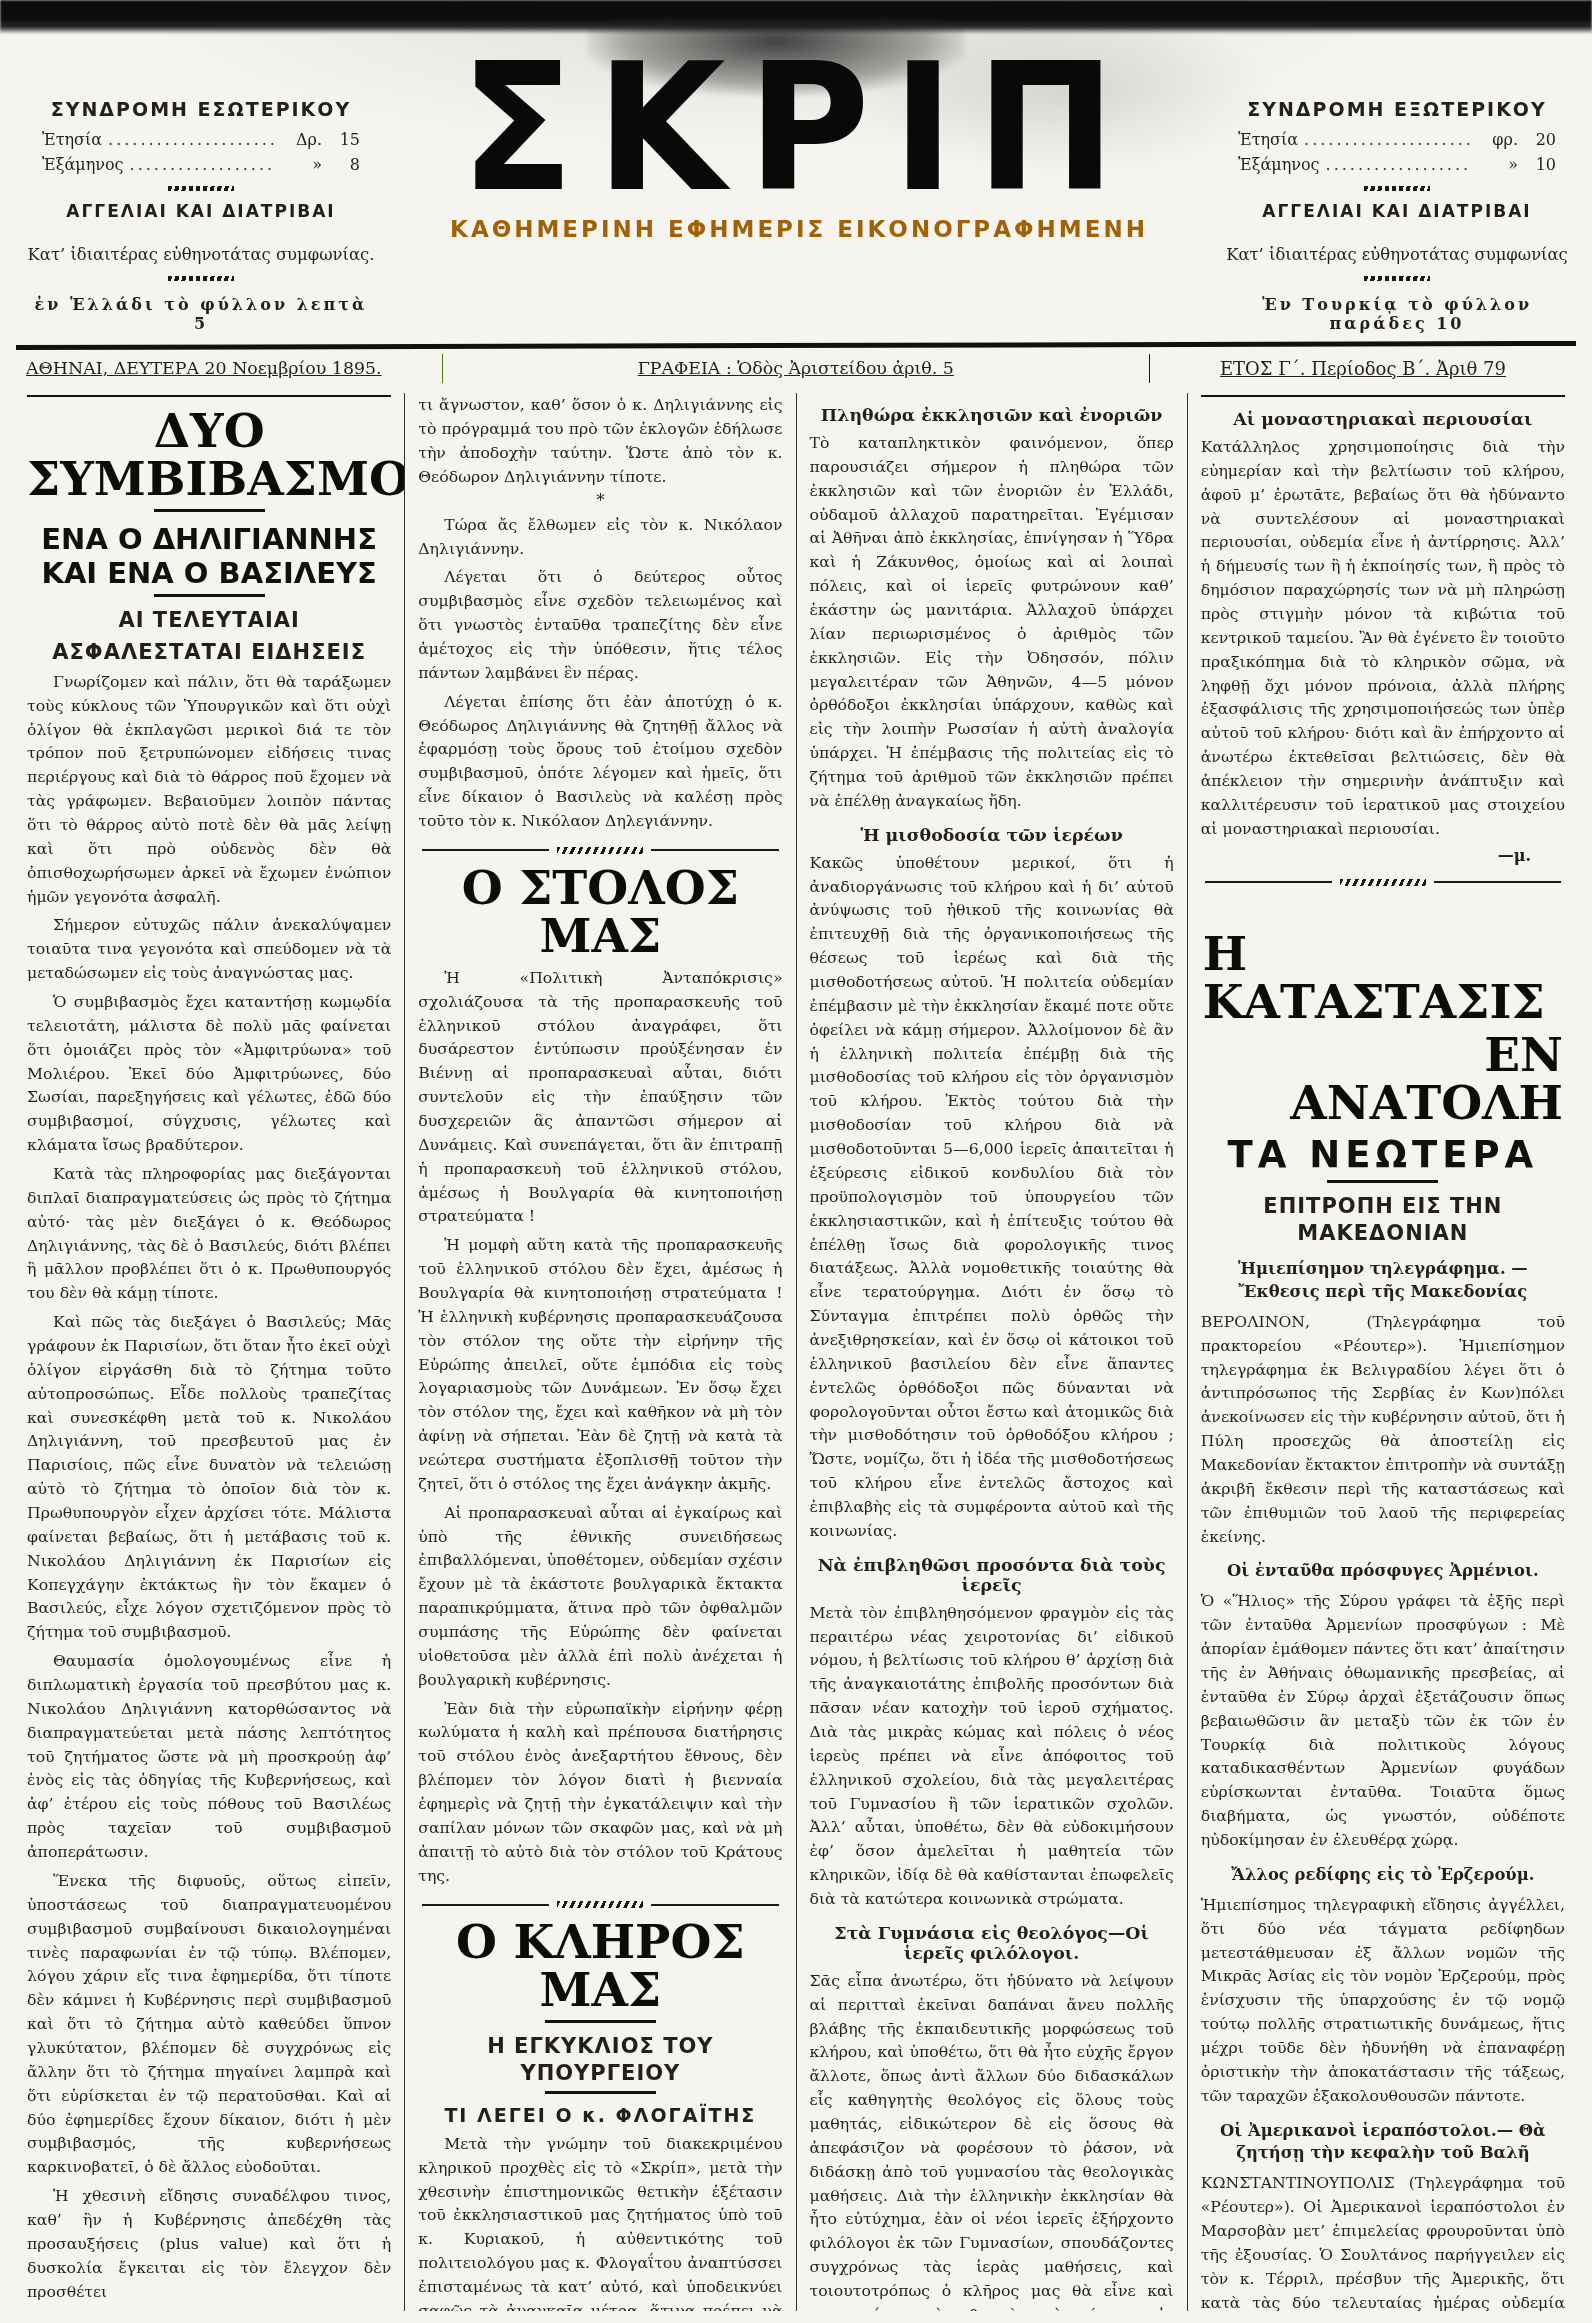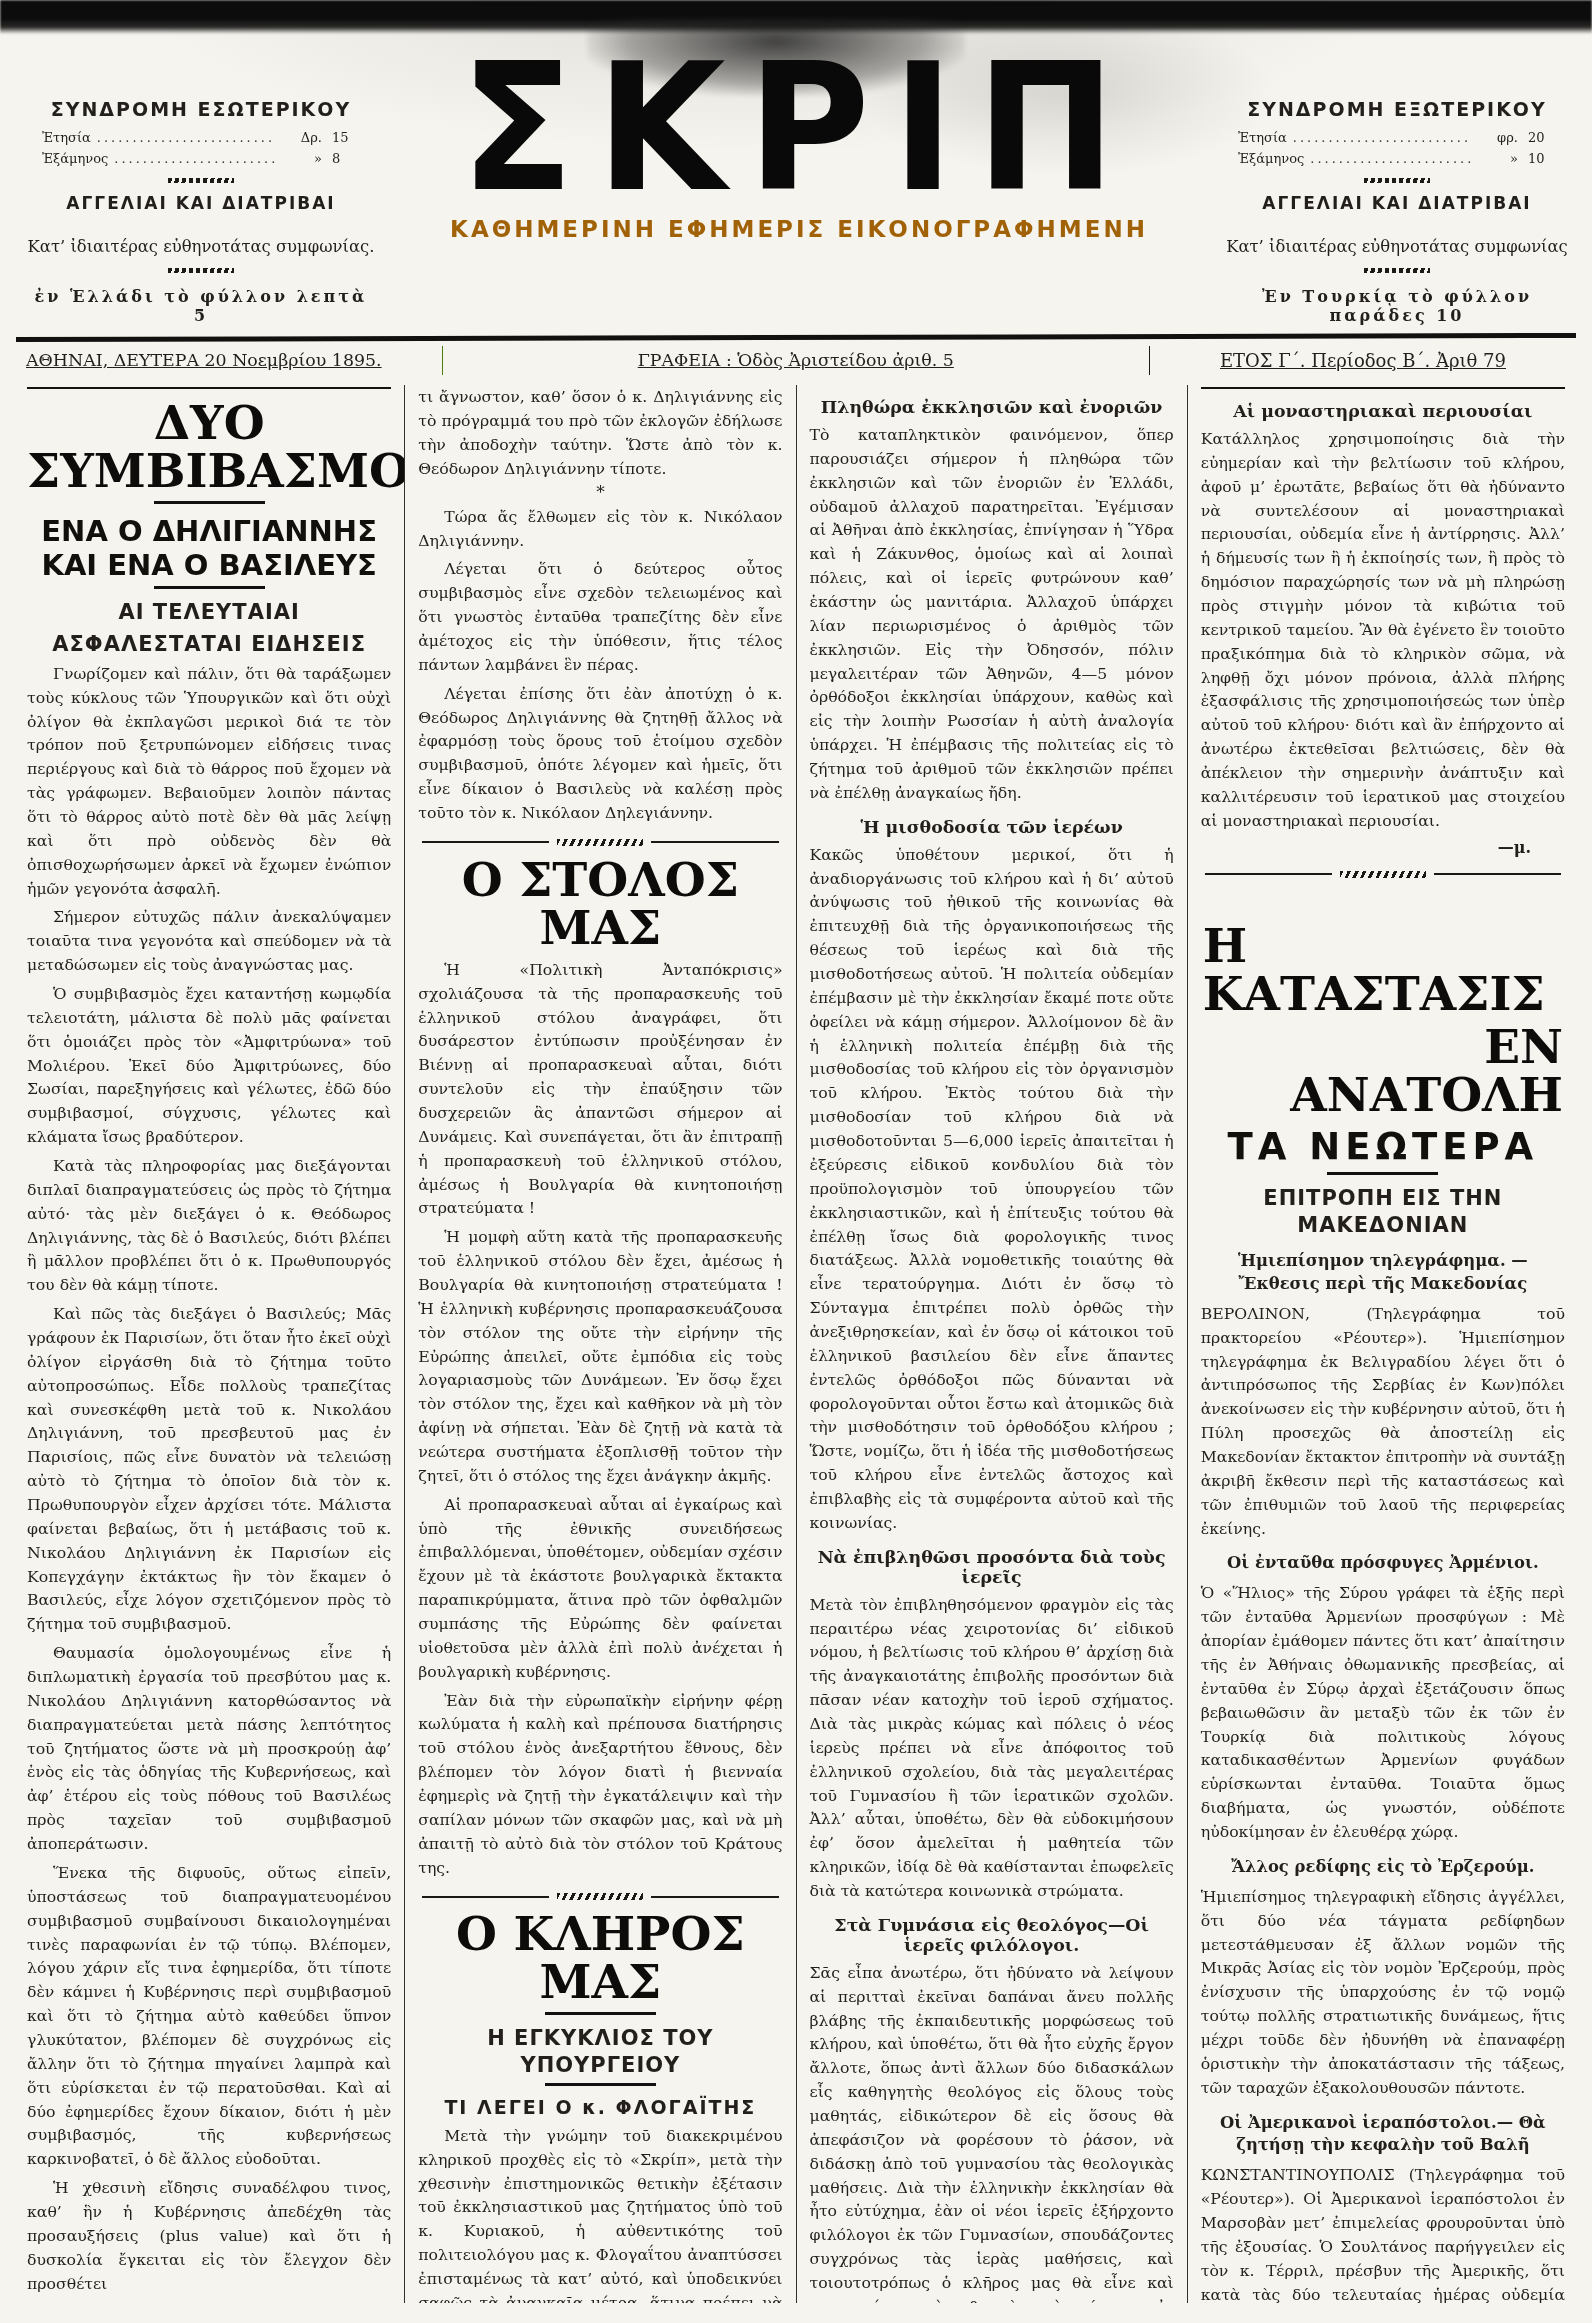--- a/index.html
+++ b/index.html
@@ -16,26 +16,26 @@
   .topband{position:absolute;top:0;left:0;width:100%;height:34px;
     background:linear-gradient(180deg,#0c0c0c 0 55%, #2a2a28 80%, transparent);
     filter:blur(1px);}
   .topblob{position:absolute;top:18px;left:587px;width:378px;height:78px;
     background:radial-gradient(ellipse at 50% 30%, rgba(25,25,25,.8), rgba(40,40,40,.35) 55%, transparent 75%);
     filter:blur(2px);}
 
   .header{display:flex;align-items:flex-start;padding:58px 18px 0 24px;}
   .hbox{width:354px;text-align:center;padding-top:40px;}
   .hbox .htitle{font-family:"DejaVu Sans",sans-serif;font-weight:bold;font-size:19px;letter-spacing:2px;}
-  .subrows{margin:10px 18px 0 18px;font-size:13px;}
+  .subrows{margin:10px 18px 0 18px;font-size:16px;}
   .subrow{display:flex;align-items:baseline;justify-content:space-between;margin-top:6px;}
   .subrow .lbl{white-space:nowrap;}
   .subrow .dots{flex:1;overflow:hidden;white-space:nowrap;letter-spacing:3px;color:#3a3733;margin:0 6px;}
   .subrow .cur{width:40px;text-align:right;margin-right:10px;}
-  .subrow .val{width:28px;text-align:left;}
+  .subrow .val{width:28px;text-align:right;}
   .squig{width:66px;height:5px;margin:12px auto 10px auto;
     background:repeating-linear-gradient(100deg,#1d1b18 0 4px, transparent 4px 7px);}
   .adsnote{font-size:16.4px;margin-top:24px;}
   .priceline{font-size:16px;letter-spacing:3px;margin-top:14px;font-weight:bold;}
 
   .center{flex:1;text-align:center;margin-top:-6px;}
   .logo{font-family:"DejaVu Sans",sans-serif;font-weight:bold;font-size:167px;line-height:.92;
     letter-spacing:22px;color:#090909;transform:scaleY(1.06);}
   .subtitle{font-family:"DejaVu Sans",sans-serif;font-weight:bold;font-size:23px;letter-spacing:3px;margin-top:10px;color:#a16207;}
   .director{margin-top:12px;font-family:"DejaVu Sans",sans-serif;font-size:17px;letter-spacing:1px;}

